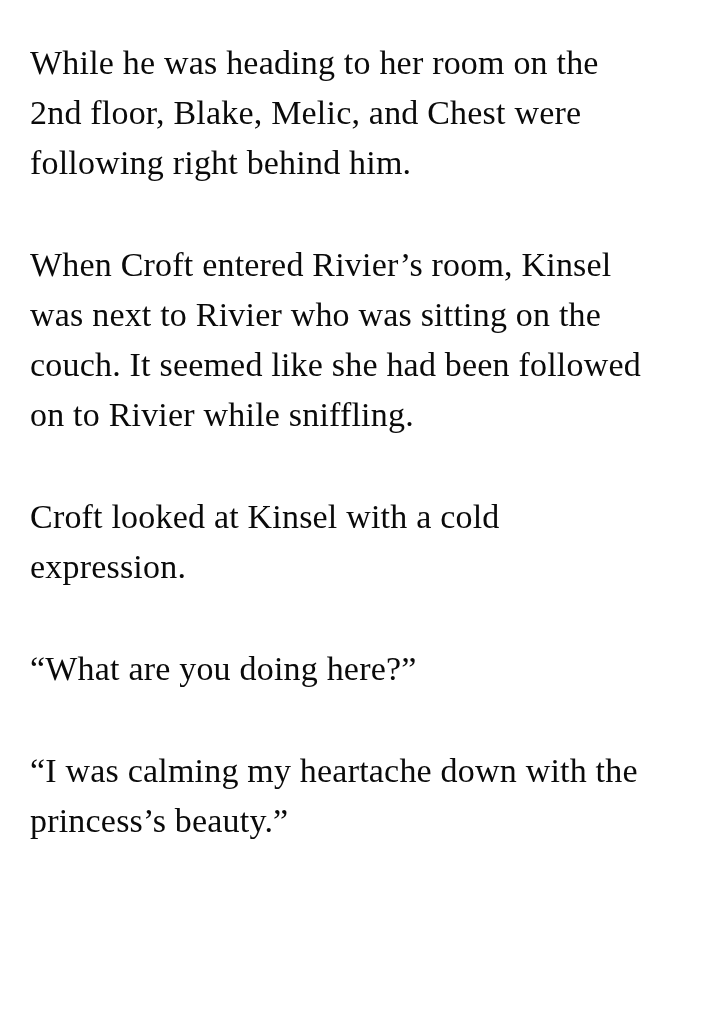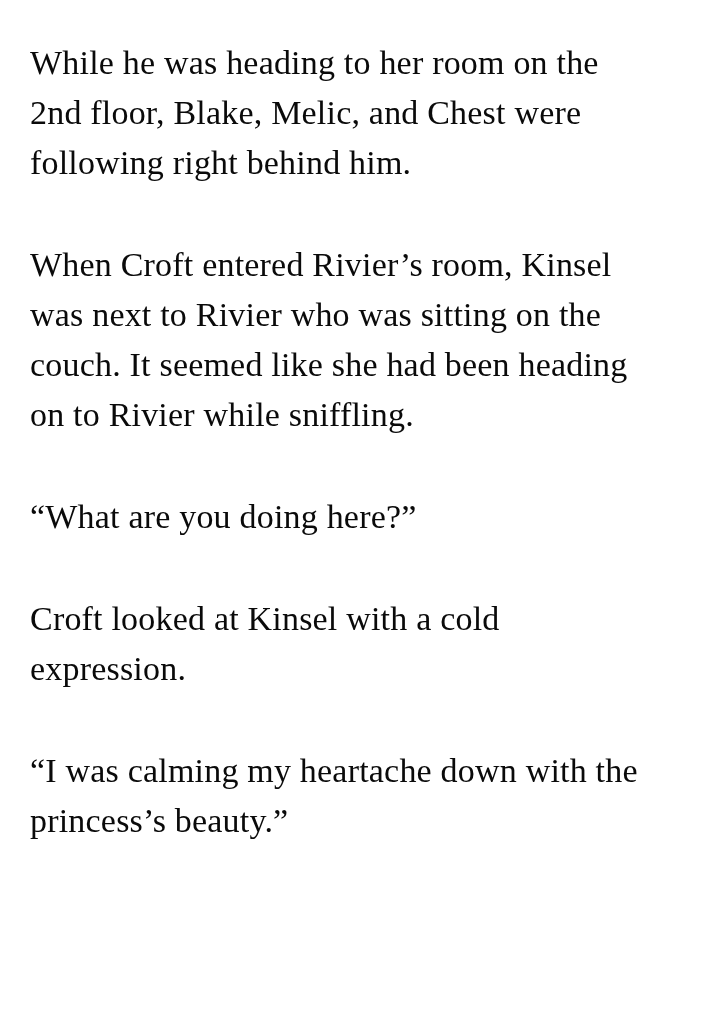--- a/index.html
+++ b/index.html
@@ -33,20 +33,20 @@
 </style>
 </head>
 <body>
 
 <div class="reader-page">
   <p class="story-paragraph">While he was heading to her room on the
 2nd floor, Blake, Melic, and Chest were
 following right behind him.</p>
   <p class="story-paragraph">When Croft entered Rivier’s room, Kinsel
 was next to Rivier who was sitting on the
-couch. It seemed like she had been heading
+couch. It seemed like she had been followed
 on to Rivier while sniffling.</p>
-  <p class="story-paragraph">“What are you doing here?”</p>
   <p class="story-paragraph">Croft looked at Kinsel with a cold
 expression.</p>
+  <p class="story-paragraph">“What are you doing here?”</p>
   <p class="story-paragraph">“I was calming my heartache down with the
 princess’s beauty.”</p>
 </div>
 
 </body></html>

